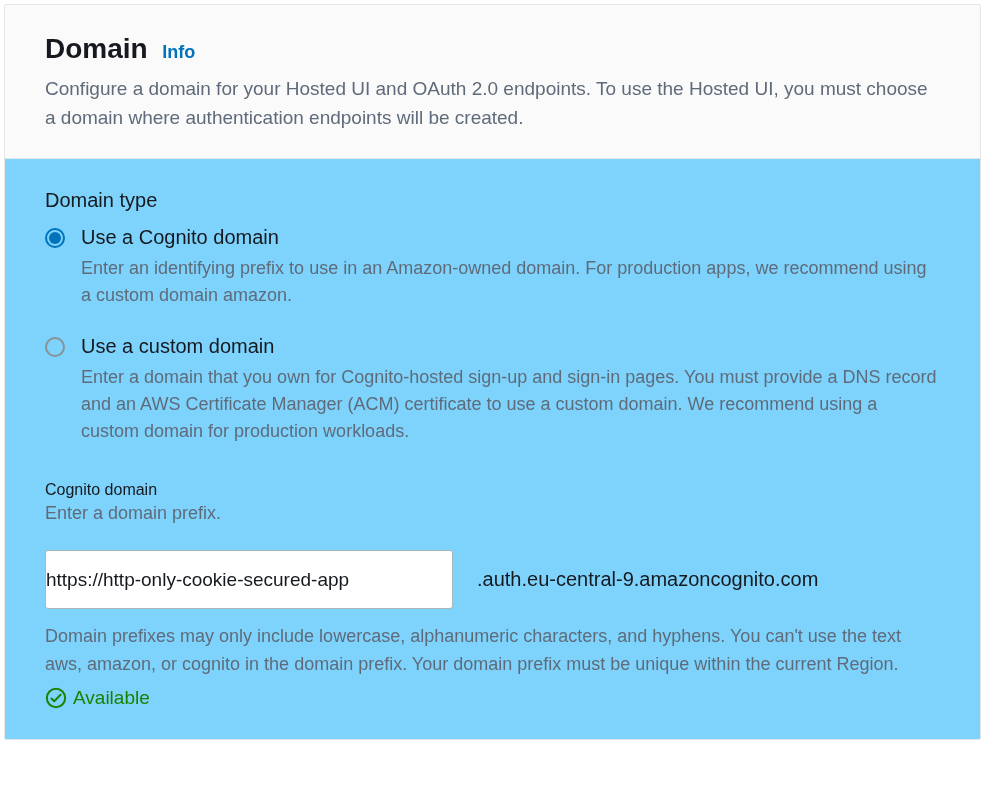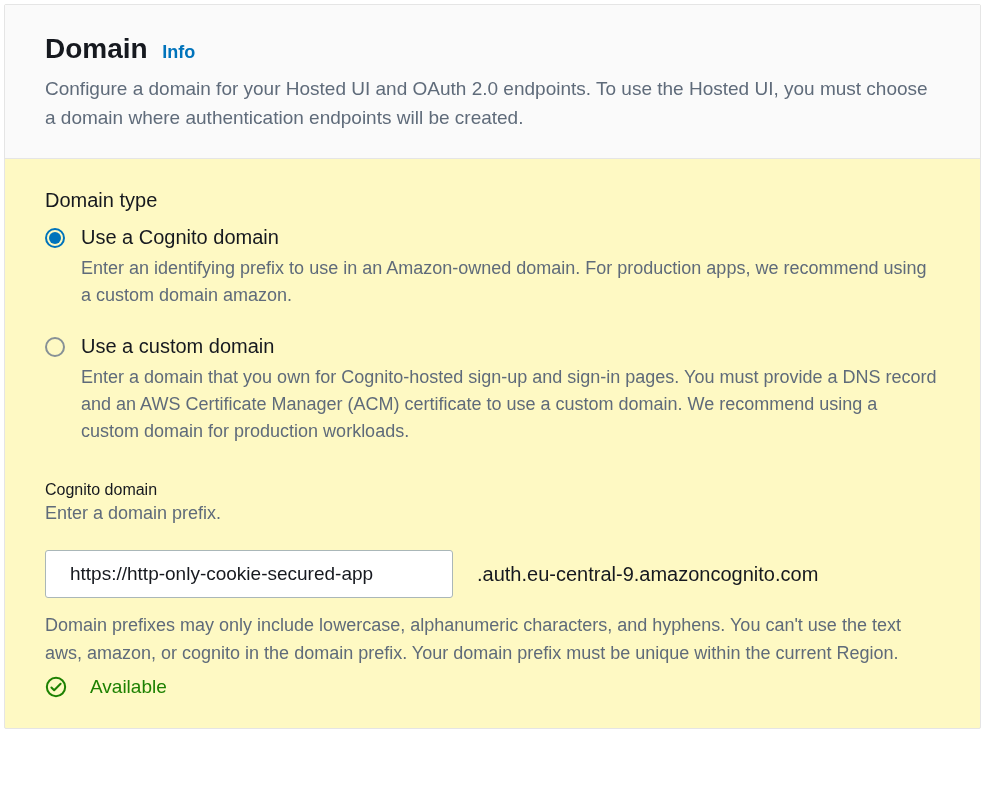--- a/index.html
+++ b/index.html
@@ -9,21 +9,21 @@
     }
     body {
       font-family: "Amazon Ember", "Helvetica Neue", Helvetica, Arial, sans-serif;
       background: #fff;
       padding: 4px;
     }
     .panel {
       border: 1px solid #e5e5e5;
       border-radius: 2px;
       width: 977px;
-      background: #fef9c3;
+      background: #7dd3fc;
     }
     .panel-header {
       padding: 28px 40px 26px 40px;
       background: #fafafa;
       border-bottom: 1px solid #e5e5e5;
     }
     .panel-header h1 {
       font-size: 28px;
       font-weight: 700;
       color: #16191f;
@@ -110,43 +110,43 @@
       margin-top: 4px;
       margin-bottom: 26px;
     }
     .domain-input-row {
       display: flex;
       align-items: center;
       gap: 24px;
     }
     .domain-input {
       width: 408px;
-      height: 48px;
+      height: 59px;
       border: 1px solid #aab7b8;
       border-radius: 3px;
-      padding: 0 24px;
+      padding: 0 0;
       font-size: 19px;
       color: #16191f;
       font-family: inherit;
     }
     .domain-suffix {
       font-size: 20px;
       color: #16191f;
     }
     .domain-footnote {
       margin-top: 14px;
       font-size: 18px;
       color: #5f6b7a;
       line-height: 1.55;
     }
     .availability {
       margin-top: 8px;
       display: flex;
       align-items: center;
-      gap: 23px;
+      gap: 6px;
     }
     .availability-icon {
       width: 22px;
       height: 22px;
       flex: 0 0 auto;
     }
     .availability-text {
       font-size: 19px;
       color: #1d8102;
     }

